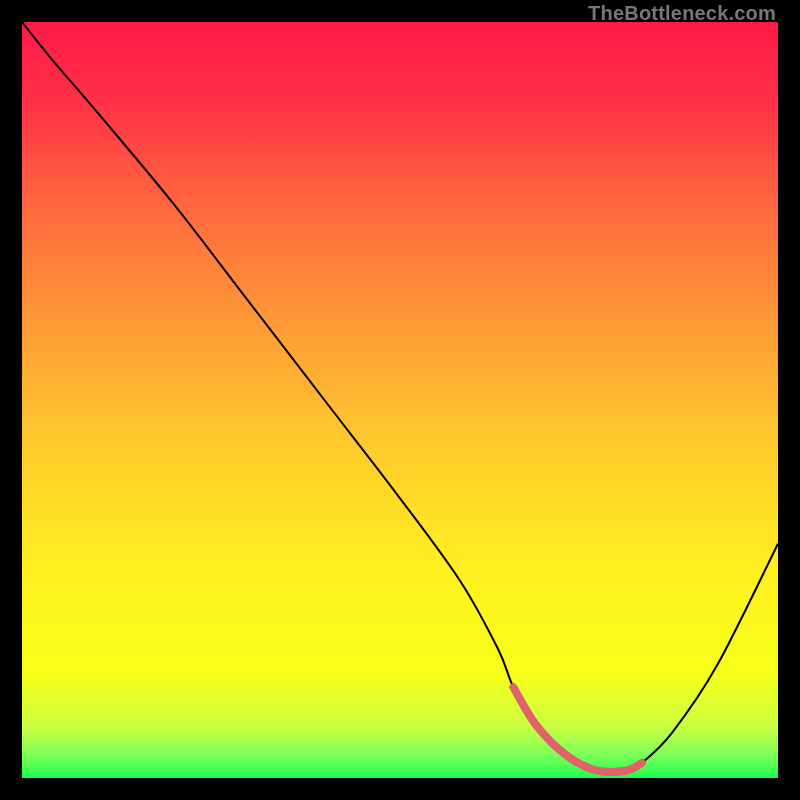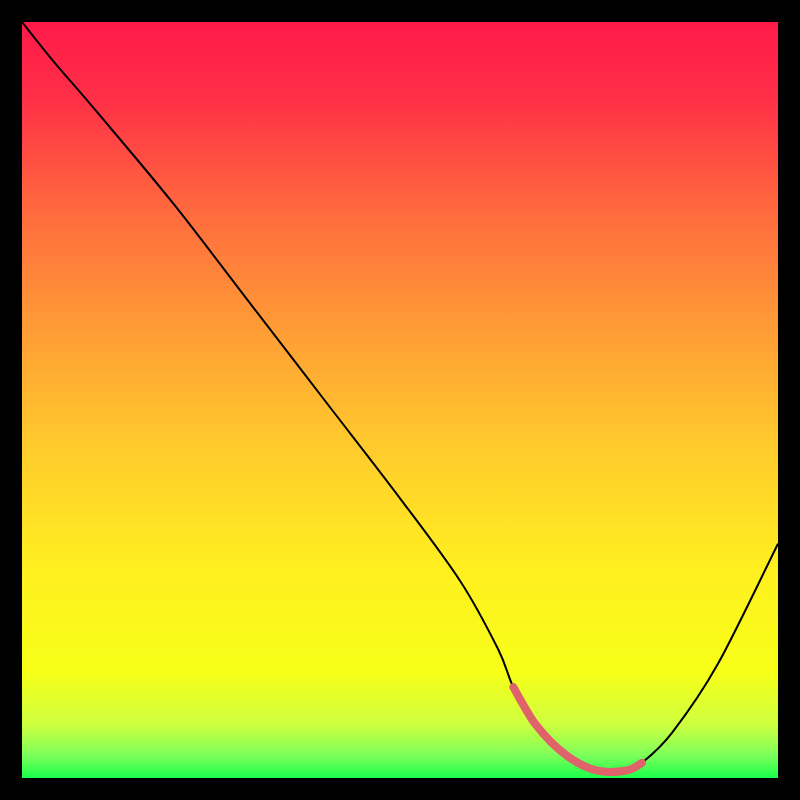--- a/index.html
+++ b/index.html
@@ -34,20 +34,21 @@
     width: 756px;
     height: 756px;
     overflow: hidden;
   }
   svg { display: block; }
 </style>
 </head>
 <body>
 
 <div class="frame">
+  <div class="watermark">TheBottleneck.com</div>
   <div class="plot">
     <svg id="svg" width="756" height="756" viewBox="0 0 756 756">
       <defs>
         <linearGradient id="bg-grad" x1="0" y1="0" x2="0" y2="1">
             <stop offset="0%" stop-color="#ff1a49"></stop>
             <stop offset="10%" stop-color="#ff2f47"></stop>
             <stop offset="25%" stop-color="#ff6a3e"></stop>
             <stop offset="40%" stop-color="#ff9a36"></stop>
             <stop offset="55.00000000000001%" stop-color="#ffc82d"></stop>
             <stop offset="72%" stop-color="#ffef20"></stop>

